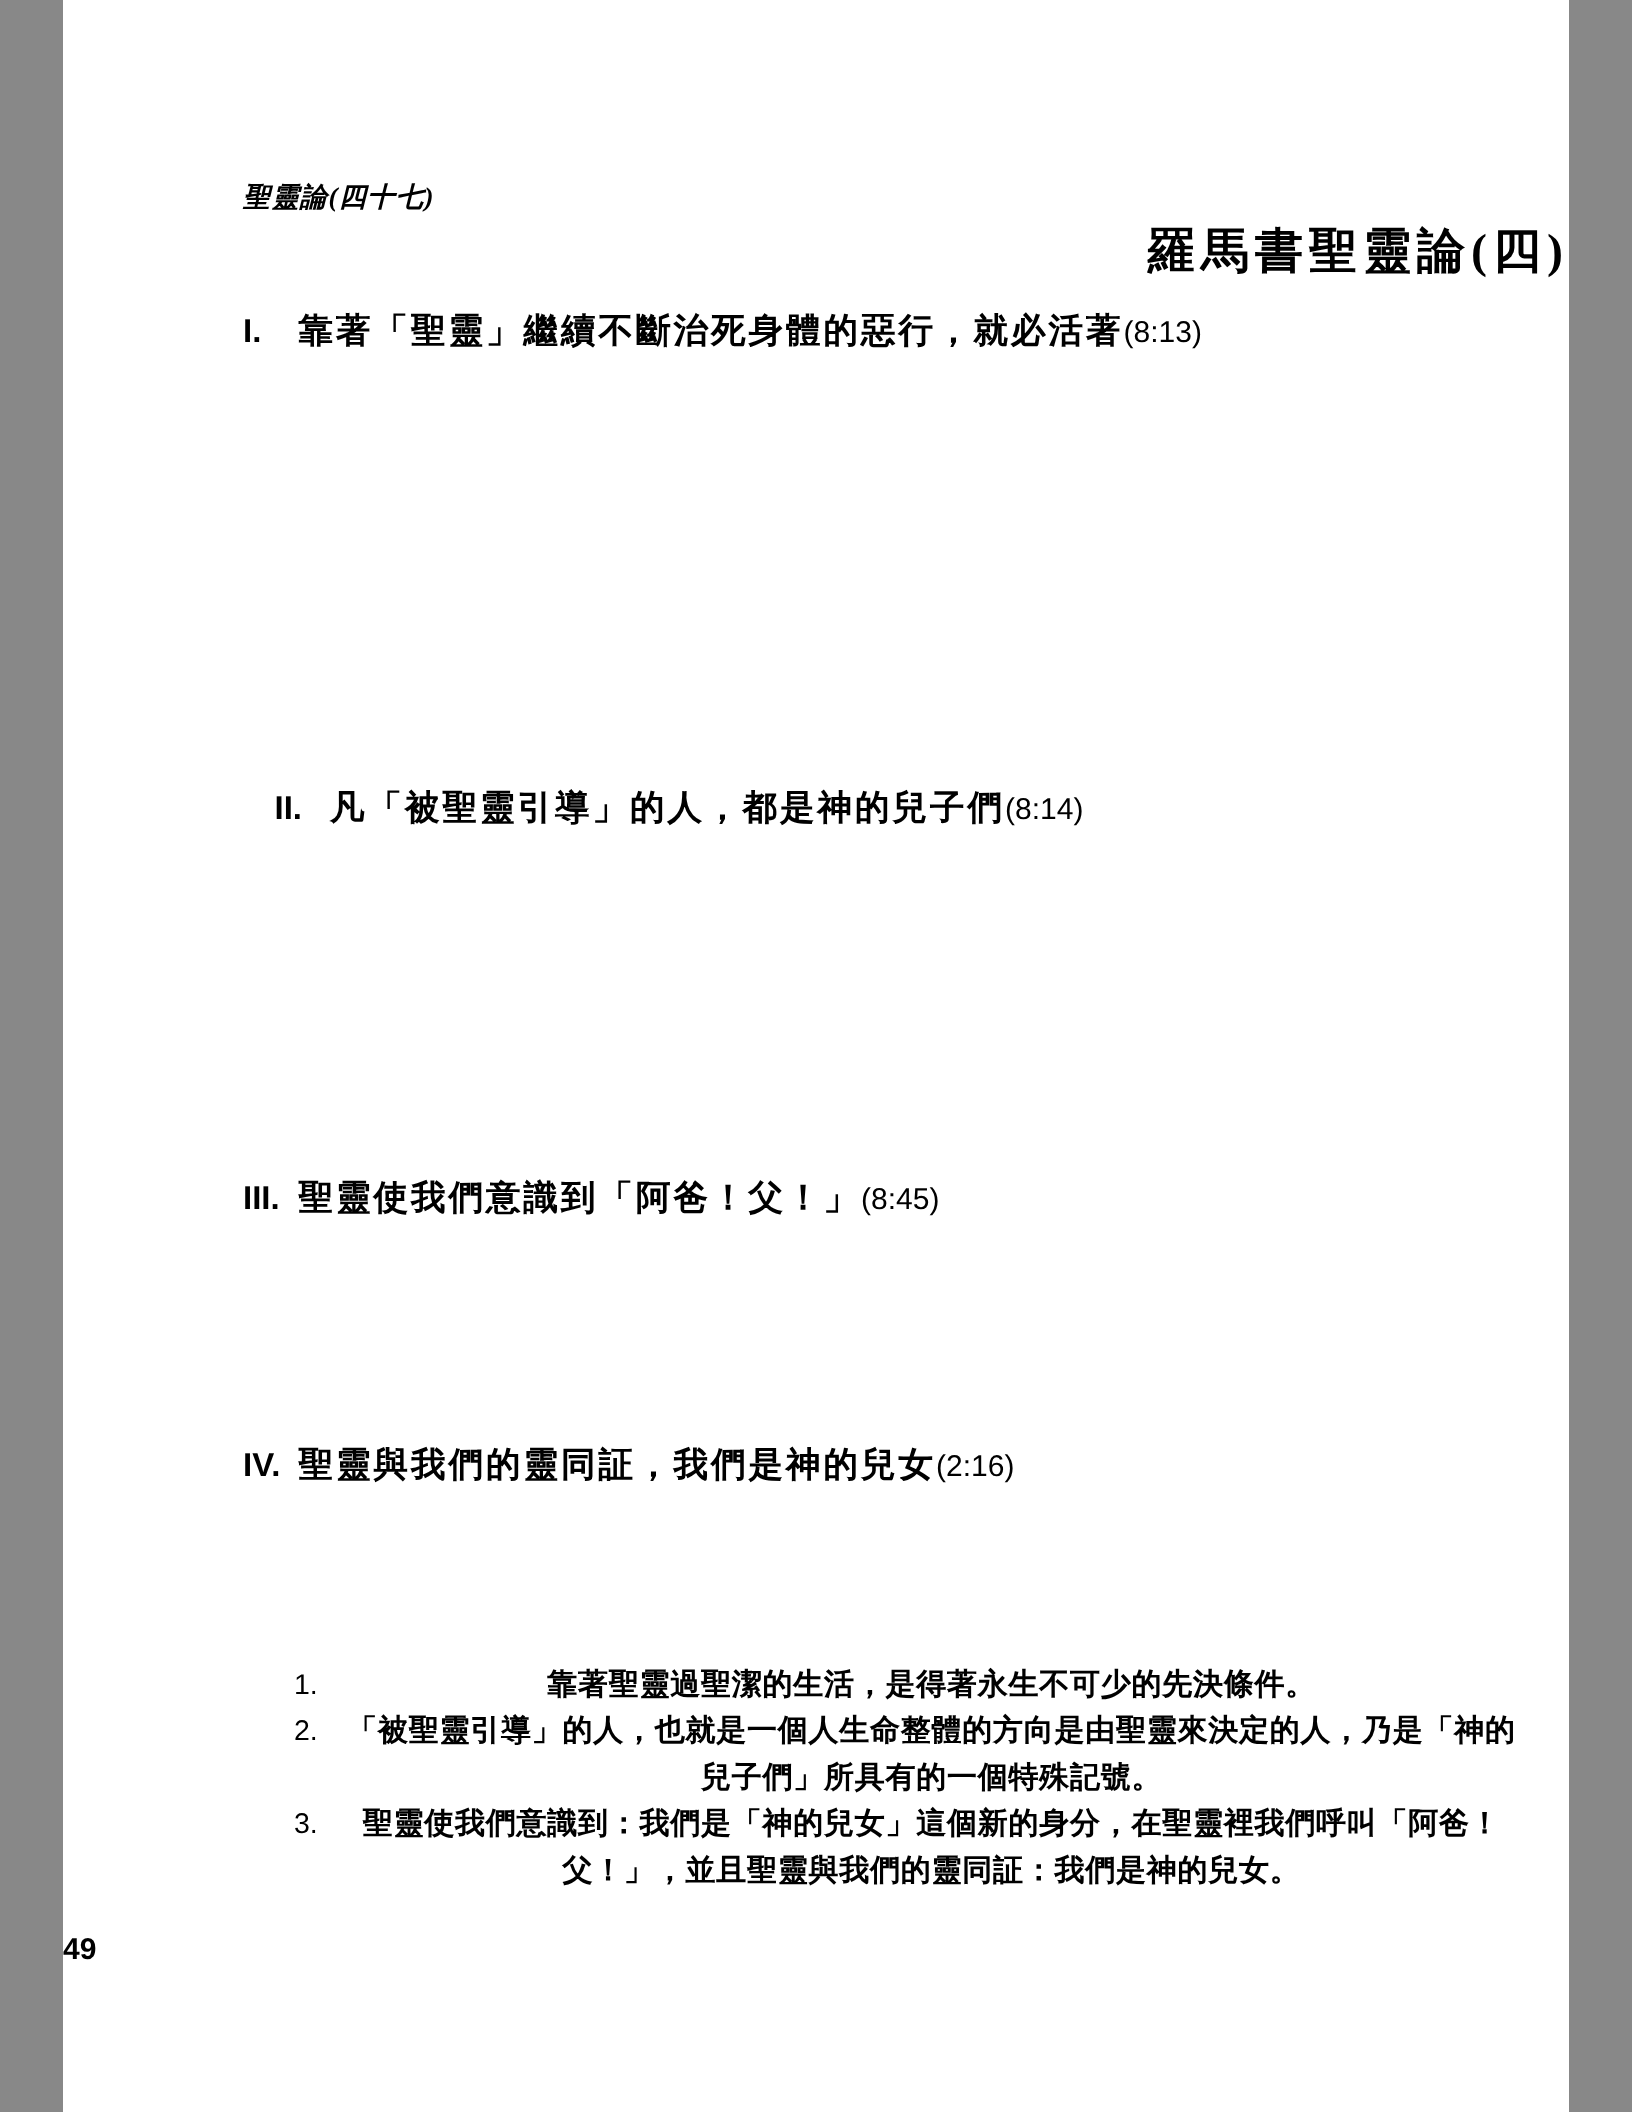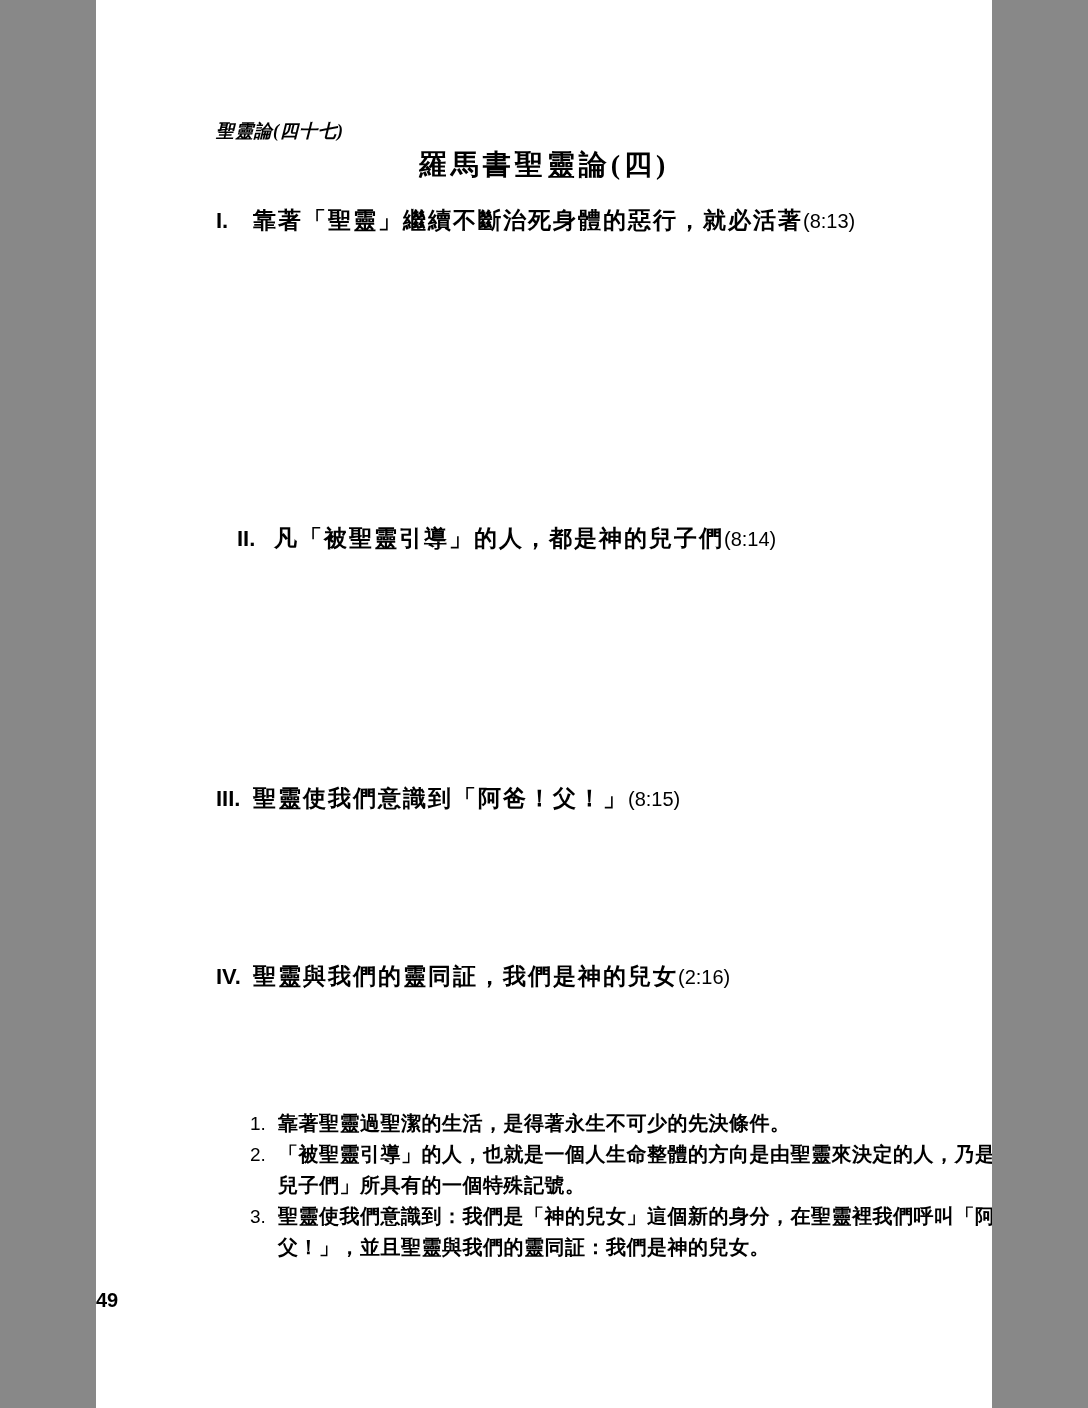--- a/index.html
+++ b/index.html
@@ -1,19 +1,19 @@
 <!DOCTYPE html>
 <html><head>
 <meta charset="utf-8">
 <style>
   * { margin: 0; padding: 0; box-sizing: border-box; }
   html, body { background: #888; }
   .page {
     position: relative;
-    width: 896px;
+    width: 1004px;
     height: 1408px;
     margin: 0 auto;
     background: #ffffff;
     color: #000000;
     font-family: "Liberation Serif", "DejaVu Serif", serif;
     overflow: hidden;
   }
   .doc-header {
     position: absolute;
     left: 120px;
@@ -21,22 +21,22 @@
     font-size: 18px;
     font-weight: bold;
     font-style: italic;
     letter-spacing: 1px;
   }
   .doc-title {
     position: absolute;
     left: 0;
     top: 146px;
     width: 100%;
-    text-align: center;
-    font-size: 28px;
+    text-align: right;
+    font-size: 32px;
     font-weight: bold;
     letter-spacing: 4px;
   }
   .section {
     position: absolute;
     left: 120px;
     right: 110px;
     font-size: 23px;
     font-weight: bold;
     letter-spacing: 2px;
@@ -76,20 +76,21 @@
   }
   .pr-num {
     flex: 0 0 28px;
     font-family: "Liberation Sans", "DejaVu Sans", sans-serif;
     font-weight: normal;
     font-size: 19px;
   }
   .pr-text {
     flex: 1;
     letter-spacing: 0.5px;
+    text-align: center;
   }
   .page-number {
     position: absolute;
     left: 0;
     top: 1289px;
     width: 100%;
     text-align: left;
     font-family: "Liberation Sans", "DejaVu Sans", sans-serif;
     font-size: 20px;
     font-weight: bold;
@@ -106,21 +107,21 @@
 
   <div class="section sec-1">
     <span class="sec-num">I.</span><span class="sec-text">靠著「聖靈」繼續不斷治死身體的惡行，就必活著</span><span class="sec-ref">(8:13)</span>
   </div>
 
   <div class="section sec-2">
     <span class="sec-num">II.</span><span class="sec-text">凡「被聖靈引導」的人，都是神的兒子們</span><span class="sec-ref">(8:14)</span>
   </div>
 
   <div class="section sec-3">
-    <span class="sec-num">III.</span><span class="sec-text">聖靈使我們意識到「阿爸！父！」</span><span class="sec-ref">(8:15)</span>
+    <span class="sec-num">III.</span><span class="sec-text">聖靈使我們意識到「阿爸！父！」</span><span class="sec-ref">(8:45)</span>
   </div>
 
   <div class="section sec-4">
     <span class="sec-num">IV.</span><span class="sec-text">聖靈與我們的靈同証，我們是神的兒女</span><span class="sec-ref">(2:16)</span>
   </div>
 
 
   <div class="principles">
     <div class="principle">
       <span class="pr-num">1.</span>

